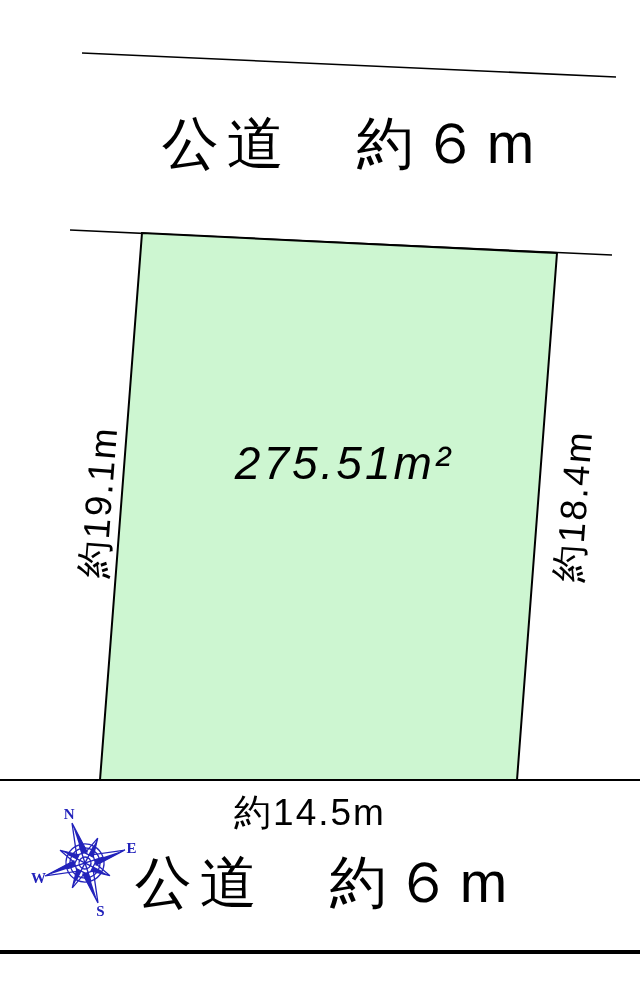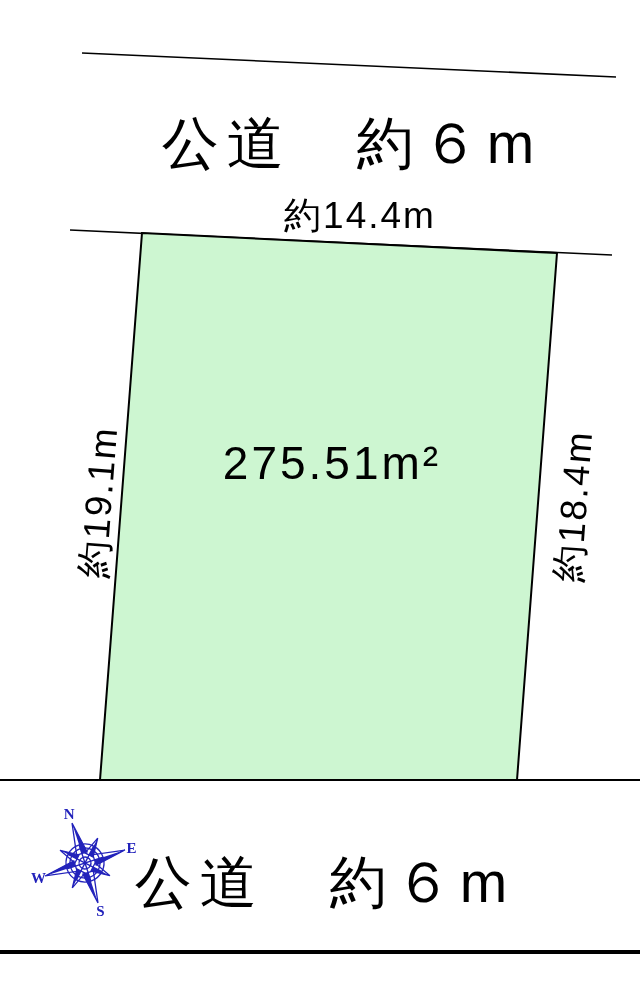--- a/index.html
+++ b/index.html
@@ -54,27 +54,27 @@
 
     <polygon class="parcel-poly" points="142,233 557,253 517,780 100,780"></polygon>
 
     <line class="ink-line" x1="0" y1="780" x2="640" y2="780" stroke-width="2"></line>
 
     <rect class="thick-bar" x="0" y="950" width="640" height="4"></rect>
   </svg>
 
   <div class="lbl road-label" style="left:352px; top:143px;">公道　約６m</div>
 
-  <div class="lbl dim-label" style="left:360px; top:215px;">約14.4m</div>
 
-  <div class="lbl area-line1" style="left:332px; top:463px;">275.51m²</div>
+  <div class="lbl area-line1" style="left:344px; top:463px;font-style:italic;">275.51m²</div>
 
   <div class="lbl dim-label dim-left" style="left:99px; top:502px;">約19.1m</div>
   <div class="lbl dim-label dim-right" style="left:574px; top:506px;">約18.4m</div>
 
+  <div class="lbl dim-label" style="left:310px; top:812px;">約14.5m</div>
 
   <div class="lbl road-label" style="left:325px; top:882px;">公道　約６m</div>
 
   <svg id="compass" viewBox="-60 -60 120 120" xmlns="http://www.w3.org/2000/svg">
     <g transform="rotate(-18)">
       <circle class="compass-line" r="19"></circle>
       <circle class="compass-line" r="15"></circle>
       <circle class="compass-line" r="6"></circle>
 
       <g class="compass-line" stroke-width="0.9">

